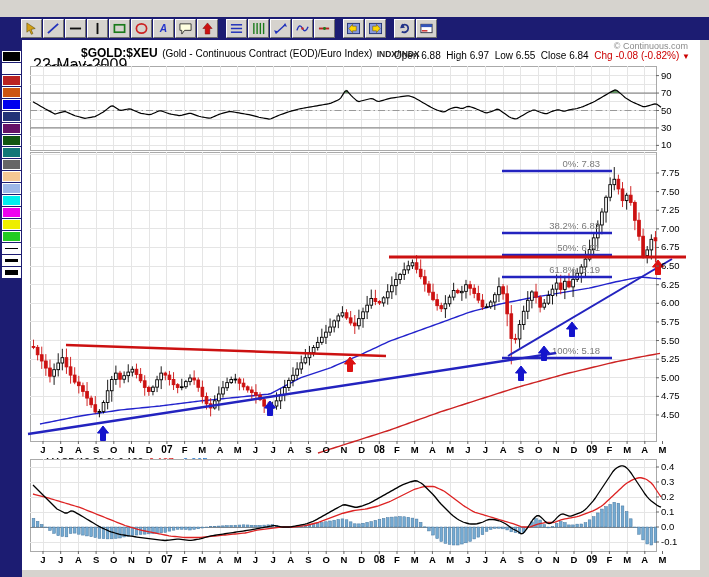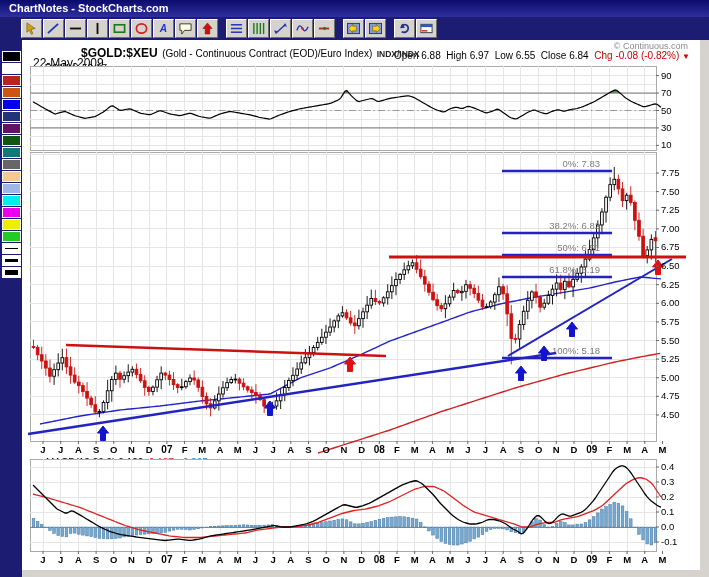--- a/index.html
+++ b/index.html
@@ -22,42 +22,39 @@
   .chart-area{position:absolute;left:22px;top:40px;width:678px;height:530px;background:#fff;}
   .rstrip{position:absolute;left:700px;top:40px;width:9px;height:537px;background:#d6d3ce;}
   .bstrip{position:absolute;left:22px;top:570px;width:678px;height:7px;background:#d6d3ce;}
   .hdr-copy{position:absolute;right:12px;top:1px;font-size:9px;color:#8a8a8a;}
   .hdr-ohlc{position:absolute;right:10px;top:10px;font-size:10px;font-weight:normal;color:#000;white-space:nowrap;}
   .hdr-ohlc .chg{color:#cc0000;}
   .hdr-title{position:absolute;left:11px;top:3px;white-space:nowrap;margin-left:48px;}
   .hdr-title .sym{font-size:12px;font-weight:bold;color:#000;}
   .hdr-title .desc{font-size:10px;color:#000;}
   .hdr-title .exch{font-size:8.5px;color:#222;font-weight:bold;}
-  .hdr-date{position:absolute;left:11px;top:16px;font-size:12px;color:#000;}
+  .hdr-date{position:absolute;left:11px;top:16px;font-size:16px;color:#000;}
   .legend{position:absolute;font-size:10px;white-space:nowrap;}
   .legend .dash{display:inline-block;width:11px;height:2px;vertical-align:middle;margin-right:2px;}
   .lg-rsi{left:12px;top:23px;color:#000;}
   .lg-main{left:11px;top:113px;line-height:10.5px;}
   .lg-main .row1{font-weight:bold;color:#000;}
   .lg-ma50{color:#2222cc;}
   .lg-ma200{color:#cc2222;}
   .lg-vol{color:#333;}
   .lg-macd{left:11px;top:417px;color:#000;}
   .lg-macd .v2{color:#dd2222;}
   .lg-macd .v3{color:#2277cc;}
   svg text{font-family:"Liberation Sans",sans-serif;}
 </style>
 </head>
 <body>
 
 <div class="app">
 
-  <div class="titlebar">
-    <span>ChartNotes - StockCharts.com</span>
-  </div>
 
   <div class="toolbar">
     <div class="tbtn">
         <span>
           <svg width="15" height="13" viewBox="0 0 16 14">
             <path d="M3,1 L12,7 L7.5,8 L9.5,12.5 L7.8,13.3 L5.8,8.8 L3,11 Z" fill="#d4a017" stroke="#5a4a00" stroke-width="0.6"></path>
           </svg>
         </span>
       </div>
     <div class="tbtn">

